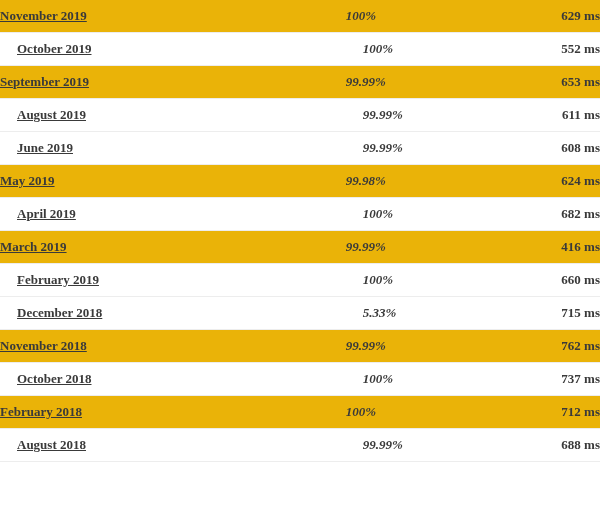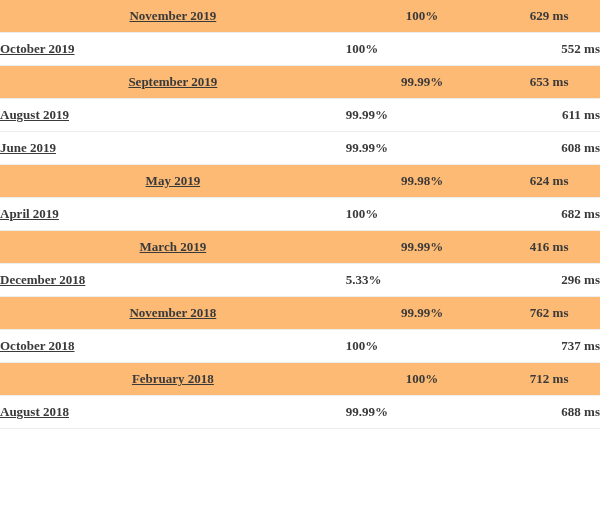--- a/index.html
+++ b/index.html
@@ -18,25 +18,25 @@
     width: 600px;
     border-collapse: collapse;
     table-layout: fixed;
   }
 
   #uptime-table tr {
     height: 32px;
   }
 
   #uptime-table tr.row-shaded td {
-    background: #fdba74;
-    text-align: center;
+    background: #eab308;
   }
   #uptime-table tr.row-plain td {
     background: #ffffff;
+    padding-left: 17px;
   }
 
   #uptime-table td {
     padding: 0;
     height: 32px;
     vertical-align: middle;
     border-bottom: 1px solid #ededed;
     font-size: 13px;
     font-weight: bold;
     color: #3a3a3a;
@@ -46,20 +46,21 @@
 
   td.col-month {
     width: 340px;
     padding-left: 10px;
     text-align: left;
   }
   td.col-uptime {
     width: 150px;
     padding-left: 10px;
     text-align: left;
+    font-style: italic;
   }
   td.col-response {
     width: 100px;
     padding-right: 15px;
     text-align: right;
   }
 
   .month-link {
     color: #3a3a3a;
     text-decoration: underline;
@@ -107,23 +108,28 @@
         <td class="col-month"><a class="month-link">April 2019</a></td>
         <td class="col-uptime">100%</td>
         <td class="col-response">682 ms</td>
       </tr>
       <tr class="row-shaded">
         <td class="col-month"><a class="month-link">March 2019</a></td>
         <td class="col-uptime">99.99%</td>
         <td class="col-response">416 ms</td>
       </tr>
       <tr class="row-plain">
+        <td class="col-month"><a class="month-link">February 2019</a></td>
+        <td class="col-uptime">100%</td>
+        <td class="col-response">660 ms</td>
+      </tr>
+      <tr class="row-plain">
         <td class="col-month"><a class="month-link">December 2018</a></td>
         <td class="col-uptime">5.33%</td>
-        <td class="col-response">296 ms</td>
+        <td class="col-response">715 ms</td>
       </tr>
       <tr class="row-shaded">
         <td class="col-month"><a class="month-link">November 2018</a></td>
         <td class="col-uptime">99.99%</td>
         <td class="col-response">762 ms</td>
       </tr>
       <tr class="row-plain">
         <td class="col-month"><a class="month-link">October 2018</a></td>
         <td class="col-uptime">100%</td>
         <td class="col-response">737 ms</td>

